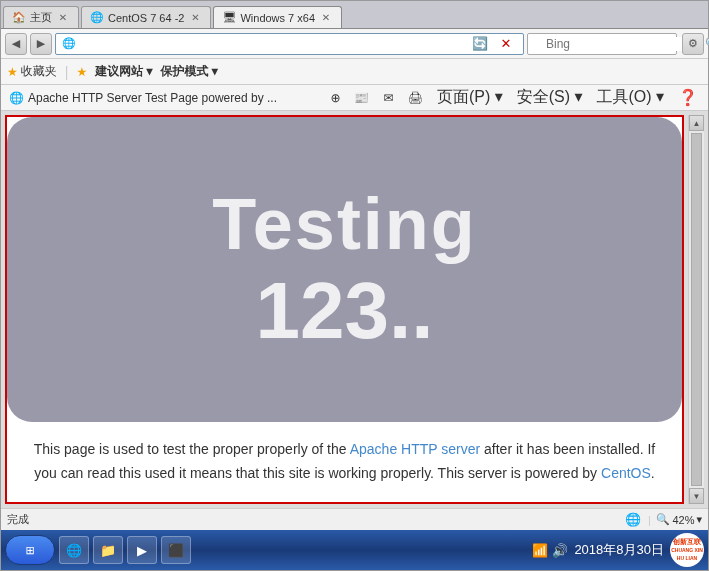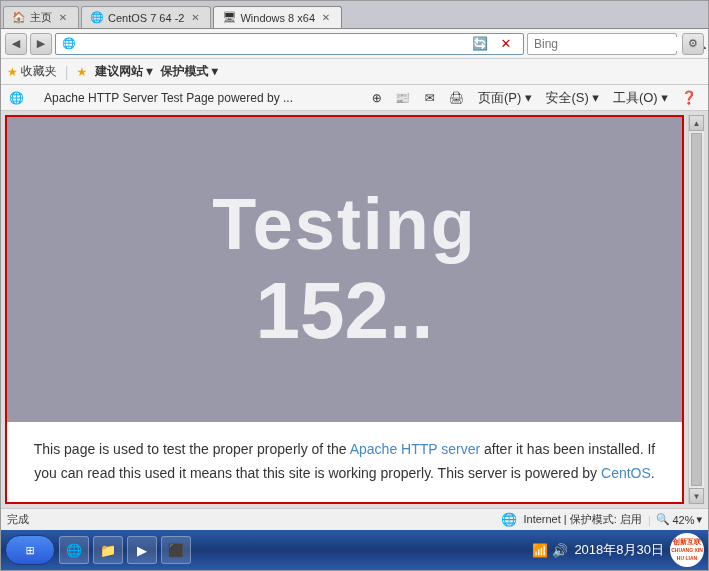--- a/index.html
+++ b/index.html
@@ -127,21 +127,21 @@
       cursor: pointer;
       font-size: 13px;
       color: #555;
     }
 
     .search-bar {
       width: 150px;
       height: 22px;
       border: 1px solid #aaa;
       border-radius: 2px;
-      padding: 2px 6px;
+      padding: 2px 18px;
       font-size: 12px;
       display: flex;
       align-items: center;
       gap: 4px;
       background: white;
     }
     .search-bar input {
       flex: 1;
       border: none;
       outline: none;
@@ -183,21 +183,21 @@
     .fav-separator {
       color: #ccc;
       font-size: 14px;
     }
     .menu-item {
       display: flex;
       align-items: center;
       gap: 2px;
       padding: 2px 6px;
       cursor: pointer;
-      font-size: 13px;
+      font-size: 16px;
       color: #333;
     }
 
     
     .content-area {
       flex: 1;
       display: flex;
       background: #ddd;
       overflow: hidden;
     }
@@ -214,20 +214,21 @@
 
     .hero-section {
       background: #9999aa;
       flex: 1;
       display: flex;
       flex-direction: column;
       align-items: center;
       justify-content: center;
       padding: 20px;
       min-height: 180px;
+      border-radius: 25px;
     }
 
     .hero-title {
       font-size: 72px;
       font-weight: bold;
       color: white;
       opacity: 0.85;
       font-family: Arial, sans-serif;
       letter-spacing: 2px;
     }
@@ -406,21 +407,21 @@
       <span>主页</span>
       <span class="tab-close">✕</span>
     </div>
     <div class="tab">
       <span class="tab-icon">🌐</span>
       <span>CentOS 7 64 -2</span>
       <span class="tab-close">✕</span>
     </div>
     <div class="tab active">
       <span class="tab-icon">🖥</span>
-      <span>Windows 8 x64</span>
+      <span>Windows 7 x64</span>
       <span class="tab-close">✕</span>
     </div>
   </div>
 
   <div class="address-row">
     <div class="nav-btn">◀</div>
     <div class="nav-btn">▶</div>
     <div class="address-bar">
       <span class="address-icon">🌐</span>
       <input type="text" style="">
@@ -447,21 +448,21 @@
       <span>建议网站 ▾</span>
     </div>
     <div class="fav-dropdown fav-item">
       <span>保护模式 ▾</span>
     </div>
   </div>
 
   <div style="display:flex; align-items:center; height:26px; background:#f5f5f5; border-bottom:1px solid #ccc; padding:0 4px;">
     <div style="display:flex; align-items:center; gap:4px; flex:1; font-size:12px; padding:0 4px;">
       <span>🌐</span>
-      <span style="color:#333;margin-left:16px;">Apache HTTP Server Test Page powered by ...</span>
+      <span style="color:#333;">Apache HTTP Server Test Page powered by ...</span>
     </div>
     <div style="display:flex; align-items:center; gap:2px;">
       <div style="padding:2px 6px; cursor:pointer; font-size:12px; color:#333;">⊕</div>
       <div style="padding:2px 6px; cursor:pointer; font-size:12px; color:#333;">📰</div>
       <div style="padding:2px 6px; cursor:pointer; font-size:12px; color:#333;">✉</div>
       <div style="padding:2px 6px; cursor:pointer; font-size:12px; color:#333;">🖨</div>
       <div class="menu-item">
         <span>页面(P) ▾</span>
       </div>
       <div class="menu-item">
@@ -473,40 +474,39 @@
       <div class="menu-item">
         <span>❓</span>
       </div>
     </div>
   </div>
 
   <div class="content-area">
     <div class="page-content">
       <div class="hero-section">
         <div class="hero-title">Testing</div>
-        <div class="hero-number">152..</div>
+        <div class="hero-number">123..</div>
       </div>
       <div class="text-section">
         <span>This page is used to test the proper properly of the </span><a href="#">Apache HTTP server</a><span> after it has been installed. If you can read this used it means that this site is working properly. This server is powered by </span><a href="#">CentOS</a><span>.</span>
       </div>
     </div>
     <div class="scrollbar-track">
       <div class="scrollbar-btn">▲</div>
       <div class="scrollbar-thumb"></div>
       <div class="scrollbar-btn">▼</div>
     </div>
   </div>
 
   <div class="status-bar">
     <div class="status-left">
       <span>完成</span>
     </div>
     <div class="status-right">
       <span class="status-globe">🌐</span>
-      <span>Internet | 保护模式: 启用</span>
       <span class="status-sep">|</span>
       <div class="zoom-control">
         <span>🔍</span>
         <span>42%</span>
         <span>▾</span>
       </div>
     </div>
   </div>
 
   <div class="taskbar">

